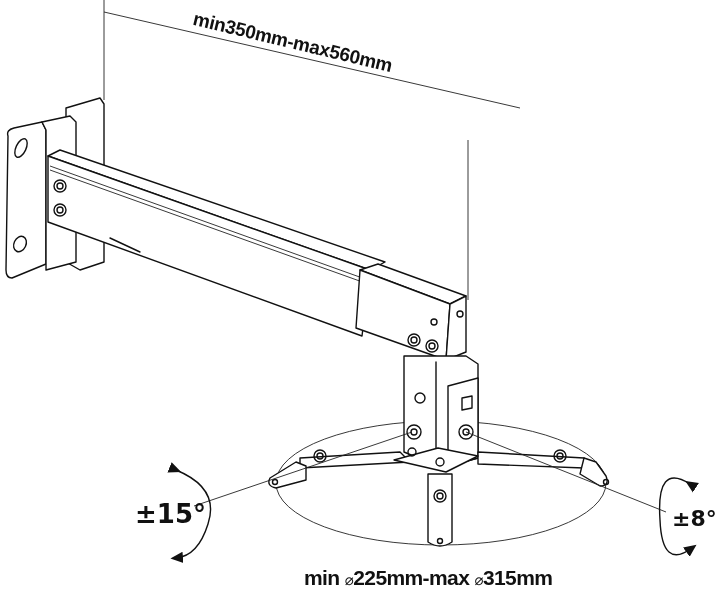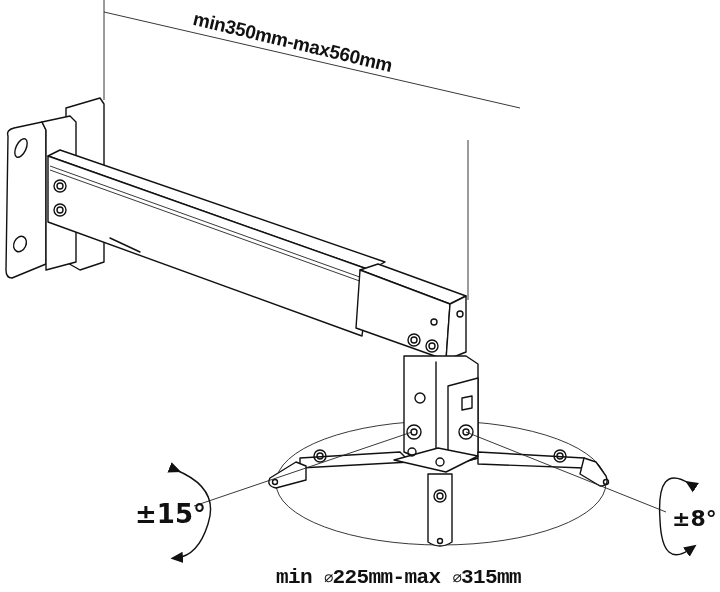--- a/index.html
+++ b/index.html
@@ -3,21 +3,21 @@
 <meta charset="utf-8">
 <style>
   html, body { margin: 0; padding: 0; background: #ffffff; }
   #stage { position: relative; width: 720px; height: 592px; overflow: hidden; background: #fff; }
   svg { position: absolute; left: 0; top: 0; }
   .ln { fill: none; stroke: #111; stroke-width: 1.4; stroke-linejoin: round; stroke-linecap: round; }
   .thin { fill: none; stroke: #222; stroke-width: 0.9; }
   .fillw { fill: #fff; stroke: #111; stroke-width: 1.4; stroke-linejoin: round; }
   .label { position: absolute; color: #111; white-space: nowrap; }
   .lbl-arm { left: 196px; top: 8px; font-family: "Liberation Sans", sans-serif; font-weight: bold; font-size: 19px; transform-origin: 0 0; transform: rotate(13.5deg); letter-spacing: -0.3px; }
-  .lbl-dia { left: 276px; top: 566px; font-family: Liberation Mono, monospace; font-weight: bold; font-size: 21px; letter-spacing: -0.6px; }
+  .lbl-dia { left: 304px; top: 566px; font-family: Liberation Sans, sans-serif; font-weight: bold; font-size: 21px; letter-spacing: -0.6px; }
   .lbl-dia .sym { font-weight: normal; font-size: 15px; }
   .lbl-tilt { left: 120px; top: 499px; font-family: "DejaVu Sans", sans-serif; font-weight: bold; font-size: 26px; margin-left: 15px; }
   .lbl-swivel { left: 672px; top: 506px; font-family: "DejaVu Sans", sans-serif; font-weight: bold; font-size: 22px; }
 </style>
 </head>
 <body>
 
 <div id="stage">
   <svg width="720" height="592" viewBox="0 0 720 592">
     <defs>

